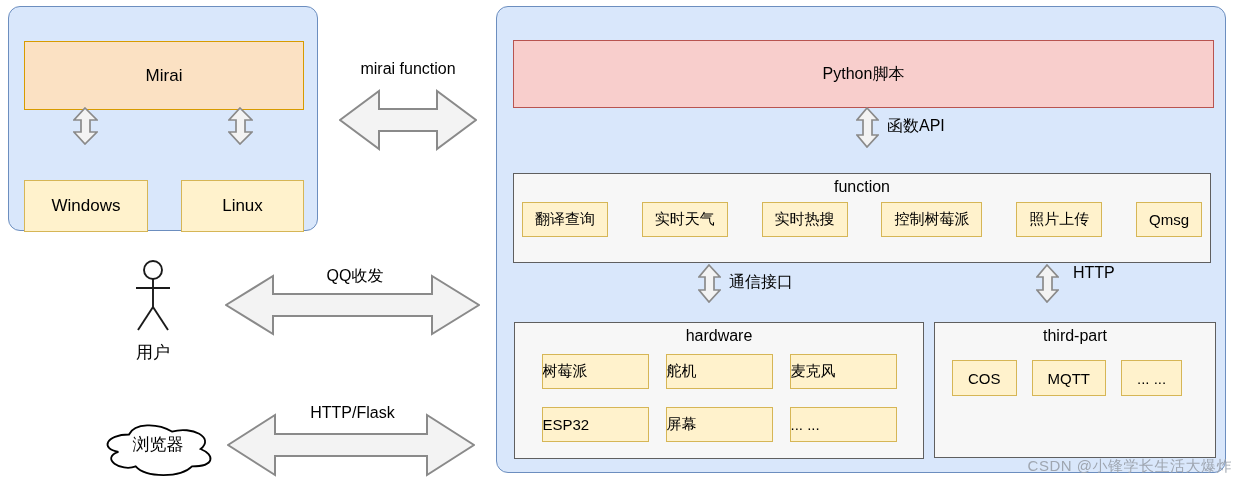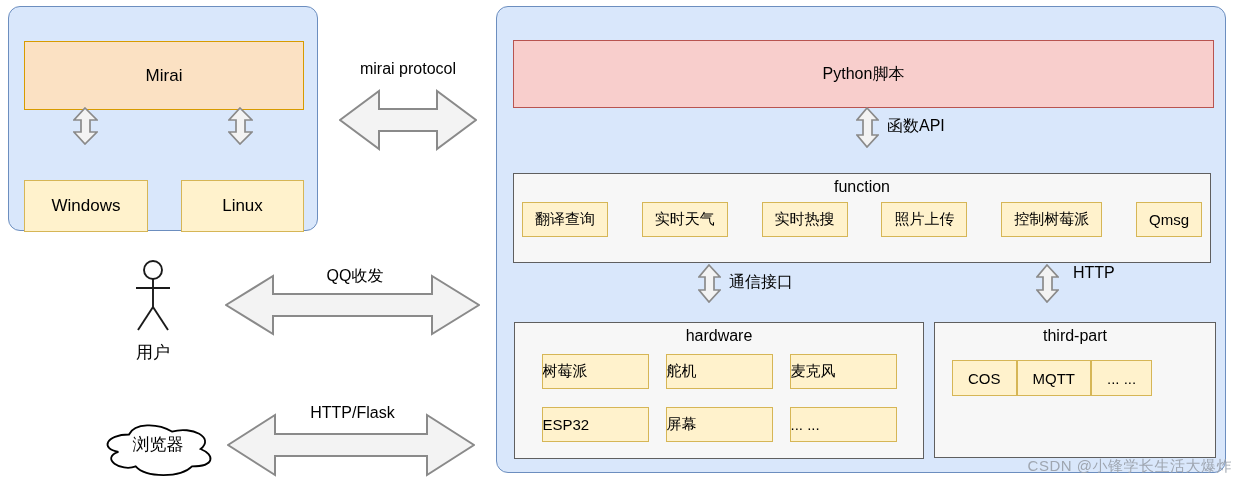--- a/index.html
+++ b/index.html
@@ -30,21 +30,21 @@
   .lbl{font-size:16px;white-space:nowrap;}
   .lbl-center{text-align:center;}
   .arrow polygon{fill:var(--arrow-fill);stroke:var(--arrow-stroke);stroke-width:2;}
   .arrow.small polygon{stroke-width:1.7;}
 
   .fn-chips{display:flex;justify-content:space-between;padding:6px 8px 0 8px;}
   .fn-chips .chip{height:35px;padding:0 12px;}
   .hw-chips{display:grid;grid-template-columns:repeat(3,107px);column-gap:17px;row-gap:18px;
             justify-content:center;margin-top:9px;}
   .hw-chips .chip{height:35px;}
-  .tp-chips{display:flex;padding-left:17px;margin-top:15px;}
+  .tp-chips{display:flex;gap:15px;padding-left:17px;margin-top:15px;}
   .tp-chips .chip{height:36px;padding:0 15px;}
 
   .actor-label{font-size:17px;text-align:center;}
   .watermark{position:absolute;top:457px;right:8px;font-size:15px;color:var(--watermark);
              opacity:.95;letter-spacing:.5px;}
 </style>
 </head>
 <body>
 
 <div id="stage">
@@ -62,21 +62,21 @@
     </svg>
 
     <div class="abs box yellow" style="left:15px;top:156px;width:124px;height:52px;">
       <span>Windows</span>
     </div>
     <div class="abs box yellow" style="left:172px;top:156px;width:123px;height:52px;">
       <span>Linux</span>
     </div>
   </div>
 
-  <div class="abs lbl lbl-center" style="left:338px;top:60px;width:140px;">mirai protocol</div>
+  <div class="abs lbl lbl-center" style="left:338px;top:60px;width:140px;">mirai function</div>
   <svg class="abs arrow" style="left:339px;top:89px;" width="138" height="63" viewBox="0 0 138 63">
     <polygon points="1,31 40,2 40,20 98,20 98,2 137,31 98,60 98,42 40,42 40,60"></polygon>
   </svg>
 
   <svg class="abs" style="left:131px;top:258px;" width="45" height="76" viewBox="0 0 45 76">
     <g fill="none" stroke="#1a1a1a" stroke-width="1.9">
       <circle cx="22" cy="12" r="9" fill="#ffffff"></circle>
       <line x1="22" y1="21" x2="22" y2="49"></line>
       <line x1="5" y1="30" x2="39" y2="30"></line>
       <line x1="22" y1="49" x2="7" y2="72"></line>
@@ -119,24 +119,24 @@
         <div class="chip">
             <span>翻译查询</span>
           </div>
         <div class="chip">
             <span>实时天气</span>
           </div>
         <div class="chip">
             <span>实时热搜</span>
           </div>
         <div class="chip">
-            <span>照片上传</span>
+            <span>控制树莓派</span>
           </div>
         <div class="chip">
-            <span>控制树莓派</span>
+            <span>照片上传</span>
           </div>
         <div class="chip">
             <span>Qmsg</span>
           </div>
       </div>
     </div>
 
     <svg class="abs arrow small" style="left:201px;top:257px;" width="23" height="39" viewBox="0 0 23 39">
       <polygon points="11,1 22,13 16,13 16,26 22,26 11,38 1,26 7,26 7,13 1,13"></polygon>
     </svg>

